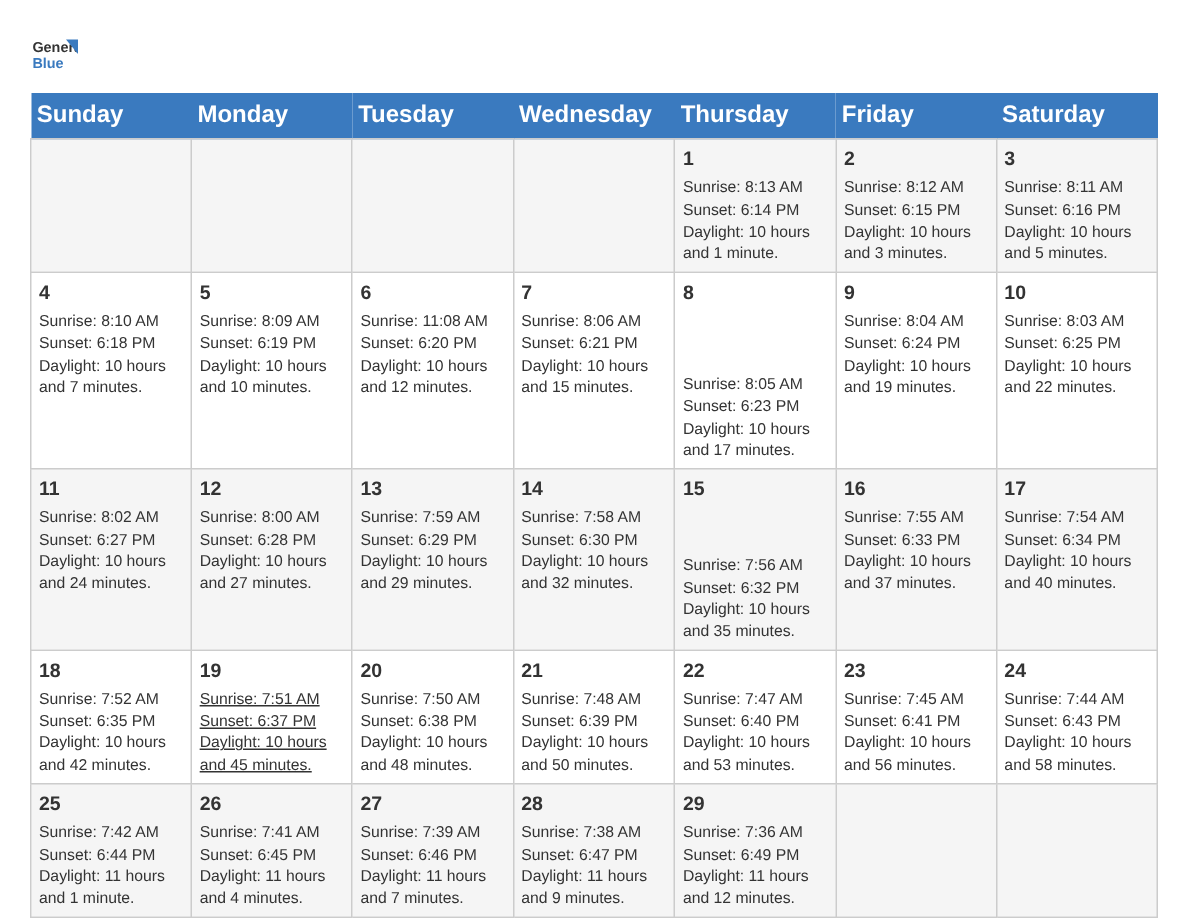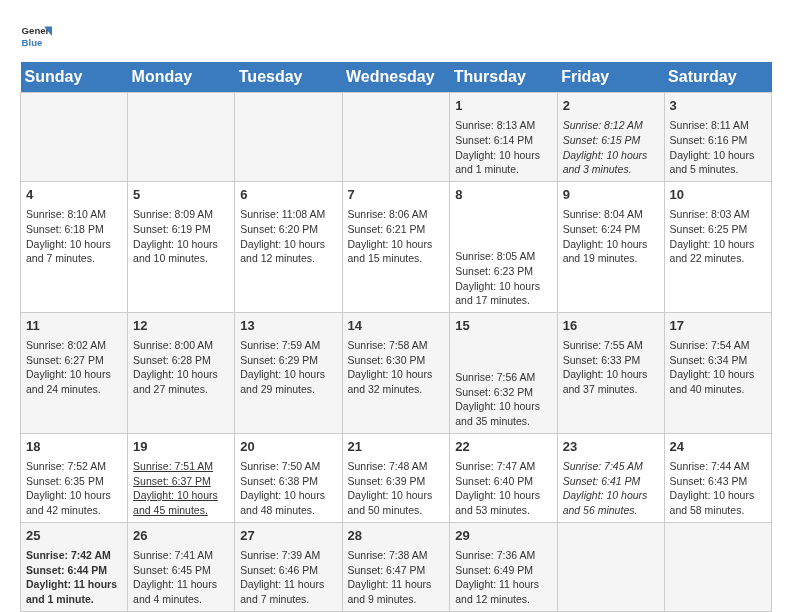--- a/index.html
+++ b/index.html
@@ -120,21 +120,21 @@
         <td class="empty"></td>
         <td class="empty"></td>
         <td>
           <span class="day-num">1</span>
           <div class="cell-content" style="white-space: pre-line;">Sunrise: 8:13 AM
 Sunset: 6:14 PM
 Daylight: 10 hours and 1 minute.</div>
         </td>
         <td>
           <span class="day-num">2</span>
-          <div class="cell-content" style="white-space: pre-line; font-style: italic;">Sunrise: 8:12 AM
+          <div class="cell-content" style="white-space: pre-line;">Sunrise: 8:12 AM
 Sunset: 6:15 PM
 Daylight: 10 hours and 3 minutes.</div>
         </td>
         <td>
           <span class="day-num">3</span>
           <div class="cell-content" style="white-space: pre-line;">Sunrise: 8:11 AM
 Sunset: 6:16 PM
 Daylight: 10 hours and 5 minutes.</div>
         </td>
       </tr>
@@ -252,35 +252,35 @@
 Daylight: 10 hours and 50 minutes.</div>
         </td>
         <td>
           <span class="day-num">22</span>
           <div class="cell-content" style="white-space: pre-line;">Sunrise: 7:47 AM
 Sunset: 6:40 PM
 Daylight: 10 hours and 53 minutes.</div>
         </td>
         <td>
           <span class="day-num">23</span>
-          <div class="cell-content" style="white-space: pre-line; font-style: italic;">Sunrise: 7:45 AM
+          <div class="cell-content" style="white-space: pre-line;">Sunrise: 7:45 AM
 Sunset: 6:41 PM
 Daylight: 10 hours and 56 minutes.</div>
         </td>
         <td>
           <span class="day-num">24</span>
           <div class="cell-content" style="white-space: pre-line;">Sunrise: 7:44 AM
 Sunset: 6:43 PM
 Daylight: 10 hours and 58 minutes.</div>
         </td>
       </tr>
       <tr>
         <td>
           <span class="day-num">25</span>
-          <div class="cell-content" style="white-space: pre-line; font-weight: bold;">Sunrise: 7:42 AM
+          <div class="cell-content" style="white-space: pre-line;">Sunrise: 7:42 AM
 Sunset: 6:44 PM
 Daylight: 11 hours and 1 minute.</div>
         </td>
         <td>
           <span class="day-num">26</span>
           <div class="cell-content" style="white-space: pre-line;">Sunrise: 7:41 AM
 Sunset: 6:45 PM
 Daylight: 11 hours and 4 minutes.</div>
         </td>
         <td>

